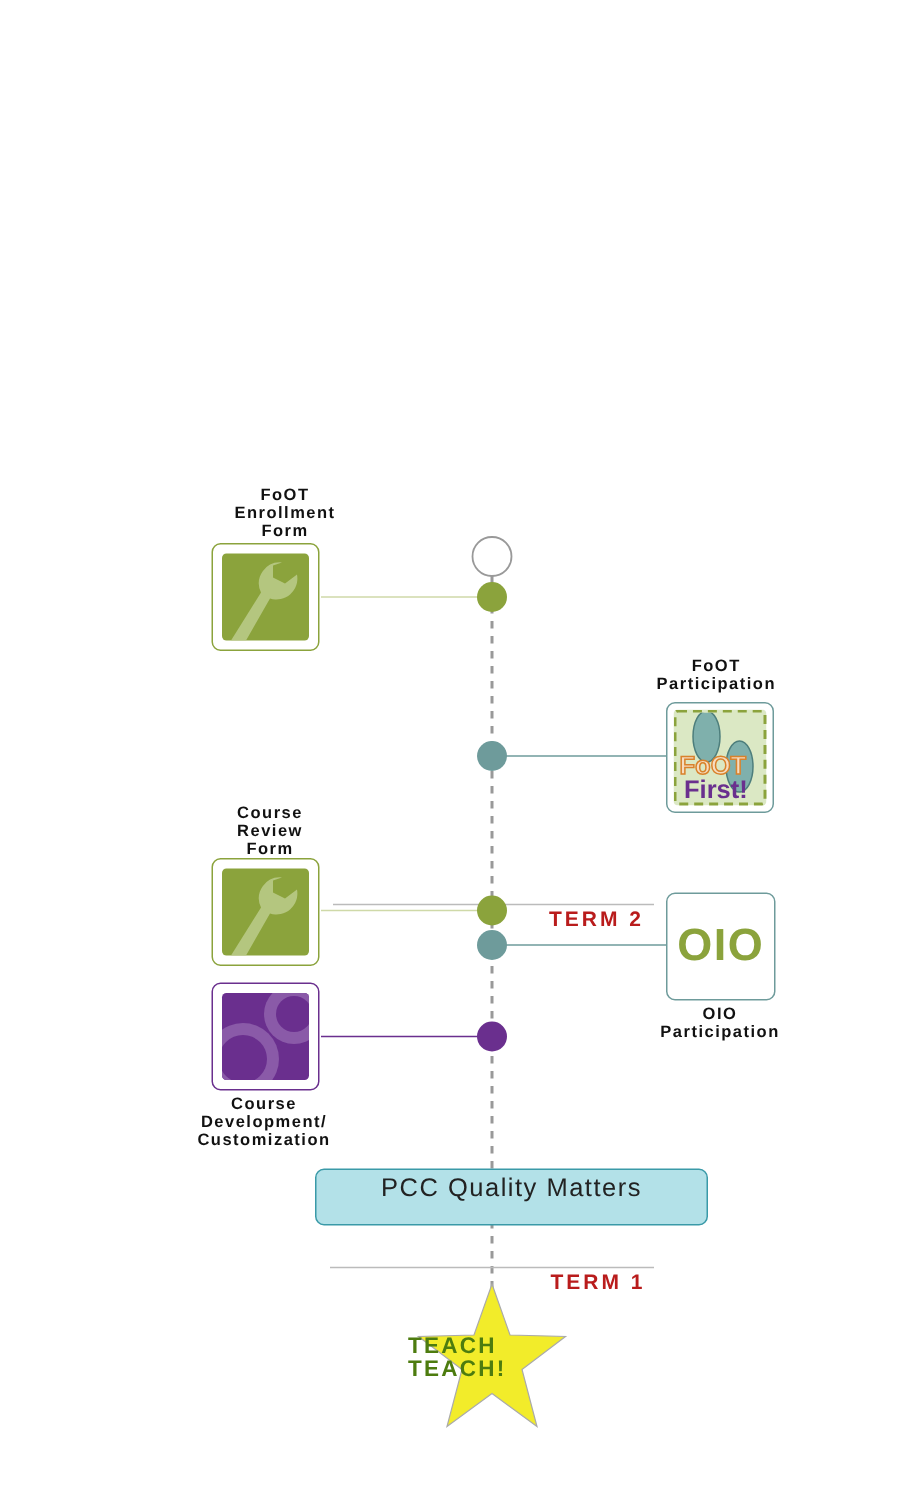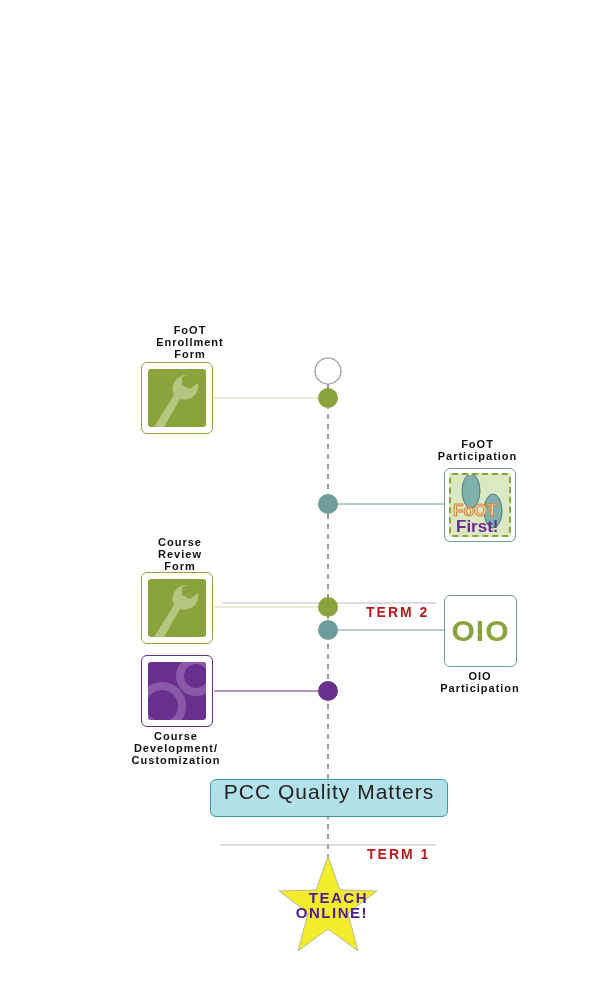--- a/index.html
+++ b/index.html
@@ -3,22 +3,22 @@
 <meta charset="utf-8">
 <style>
   html,body{margin:0;padding:0;background:#fff;}
   body{width:612px;height:1008px;position:relative;overflow:hidden;font-family:"Liberation Sans",sans-serif;}
   .abs{position:absolute;}
   .lbl{position:absolute;font-weight:bold;color:#111;text-align:center;font-size:11px;line-height:12px;letter-spacing:1px;}
   .start{position:absolute;left:248px;top:303px;width:160px;text-align:center;font-weight:bold;font-size:17px;line-height:17px;letter-spacing:1.5px;color:#111;}
   .tile{position:absolute;width:70px;height:70px;border-radius:6px;background:#fff;}
   .tile .in{position:absolute;left:6px;top:6px;width:58px;height:58px;border-radius:3px;overflow:hidden;}
   .term{position:absolute;font-weight:bold;color:#b91c1c;font-size:14px;letter-spacing:2px;}
-  .qm{position:absolute;left:210px;top:779px;width:238px;height:38px;background:#b3e1e8;border:1.5px solid #3a9aa8;border-radius:6px;text-align:center;font-size:21px;line-height:16px;letter-spacing:1px;color:#222;padding-top:4px;box-sizing:border-box;}
-  .teach{position:absolute;left:256px;top:890px;width:112px;text-align:right;font-weight:bold;font-size:15px;line-height:15px;letter-spacing:1.5px;color:#4c1d95;}
+  .qm{position:absolute;left:210px;top:779px;width:262px;height:38px;background:#b3e1e8;border:1.5px solid #3a9aa8;border-radius:6px;text-align:center;font-size:17px;line-height:16px;letter-spacing:1px;color:#222;padding-top:4px;box-sizing:border-box;}
+  .teach{position:absolute;left:272px;top:890px;width:112px;text-align:left;font-weight:bold;font-size:15px;line-height:15px;letter-spacing:1.5px;color:#4d7c0f;}
 </style>
 </head>
 <body>
 
 <svg class="abs" style="left:0;top:0" width="612" height="1008">
   <line x1="328" y1="384" x2="328" y2="880" stroke="#999" stroke-width="2" stroke-dasharray="5,5"></line>
   <circle cx="328" cy="371" r="13" fill="#fff" stroke="#999" stroke-width="1.2"></circle>
   <line x1="214" y1="398" x2="328" y2="398" stroke="#cfd9a8" stroke-width="1"></line>
   <circle cx="328" cy="398" r="10" fill="#8ba33c"></circle>
   <line x1="328" y1="504" x2="446" y2="504" stroke="#6e9b9b" stroke-width="1"></line>
@@ -105,14 +105,14 @@
 </div>
 
 <div class="qm">
   <div>PCC Quality Matters</div>
 </div>
 
 <div class="term" style="left:367px;top:846px;">TERM 1</div>
 
 <div class="teach">
   <div>TEACH</div>
-  <div>ONLINE!</div>
+  <div>TEACH!</div>
 </div>
 
 </body></html>

